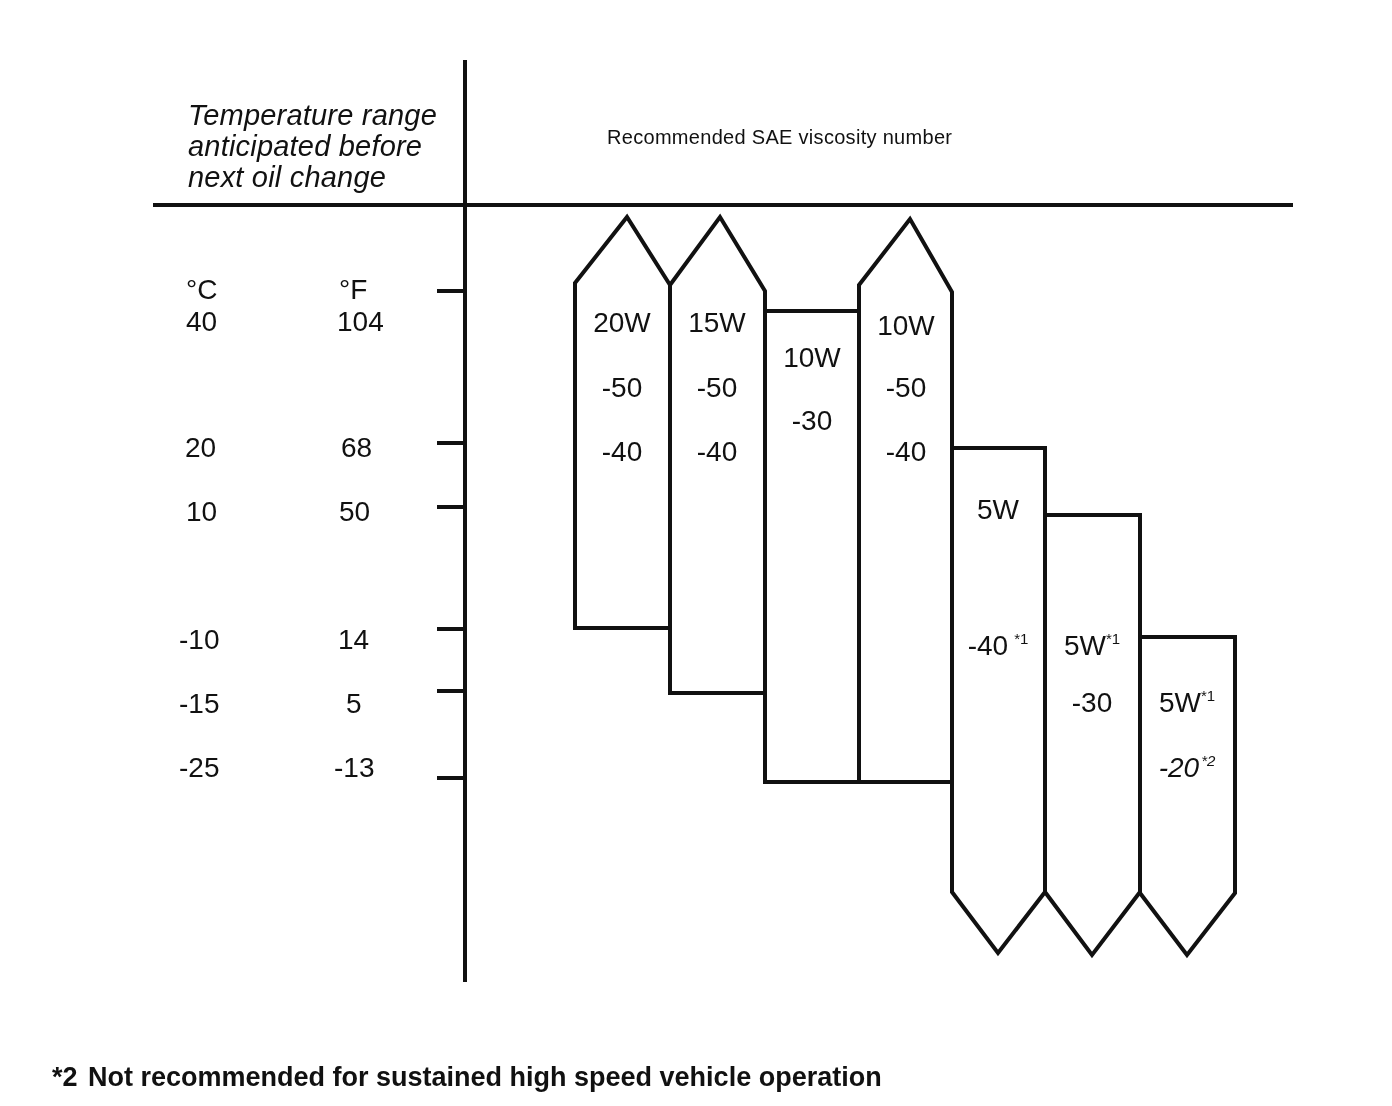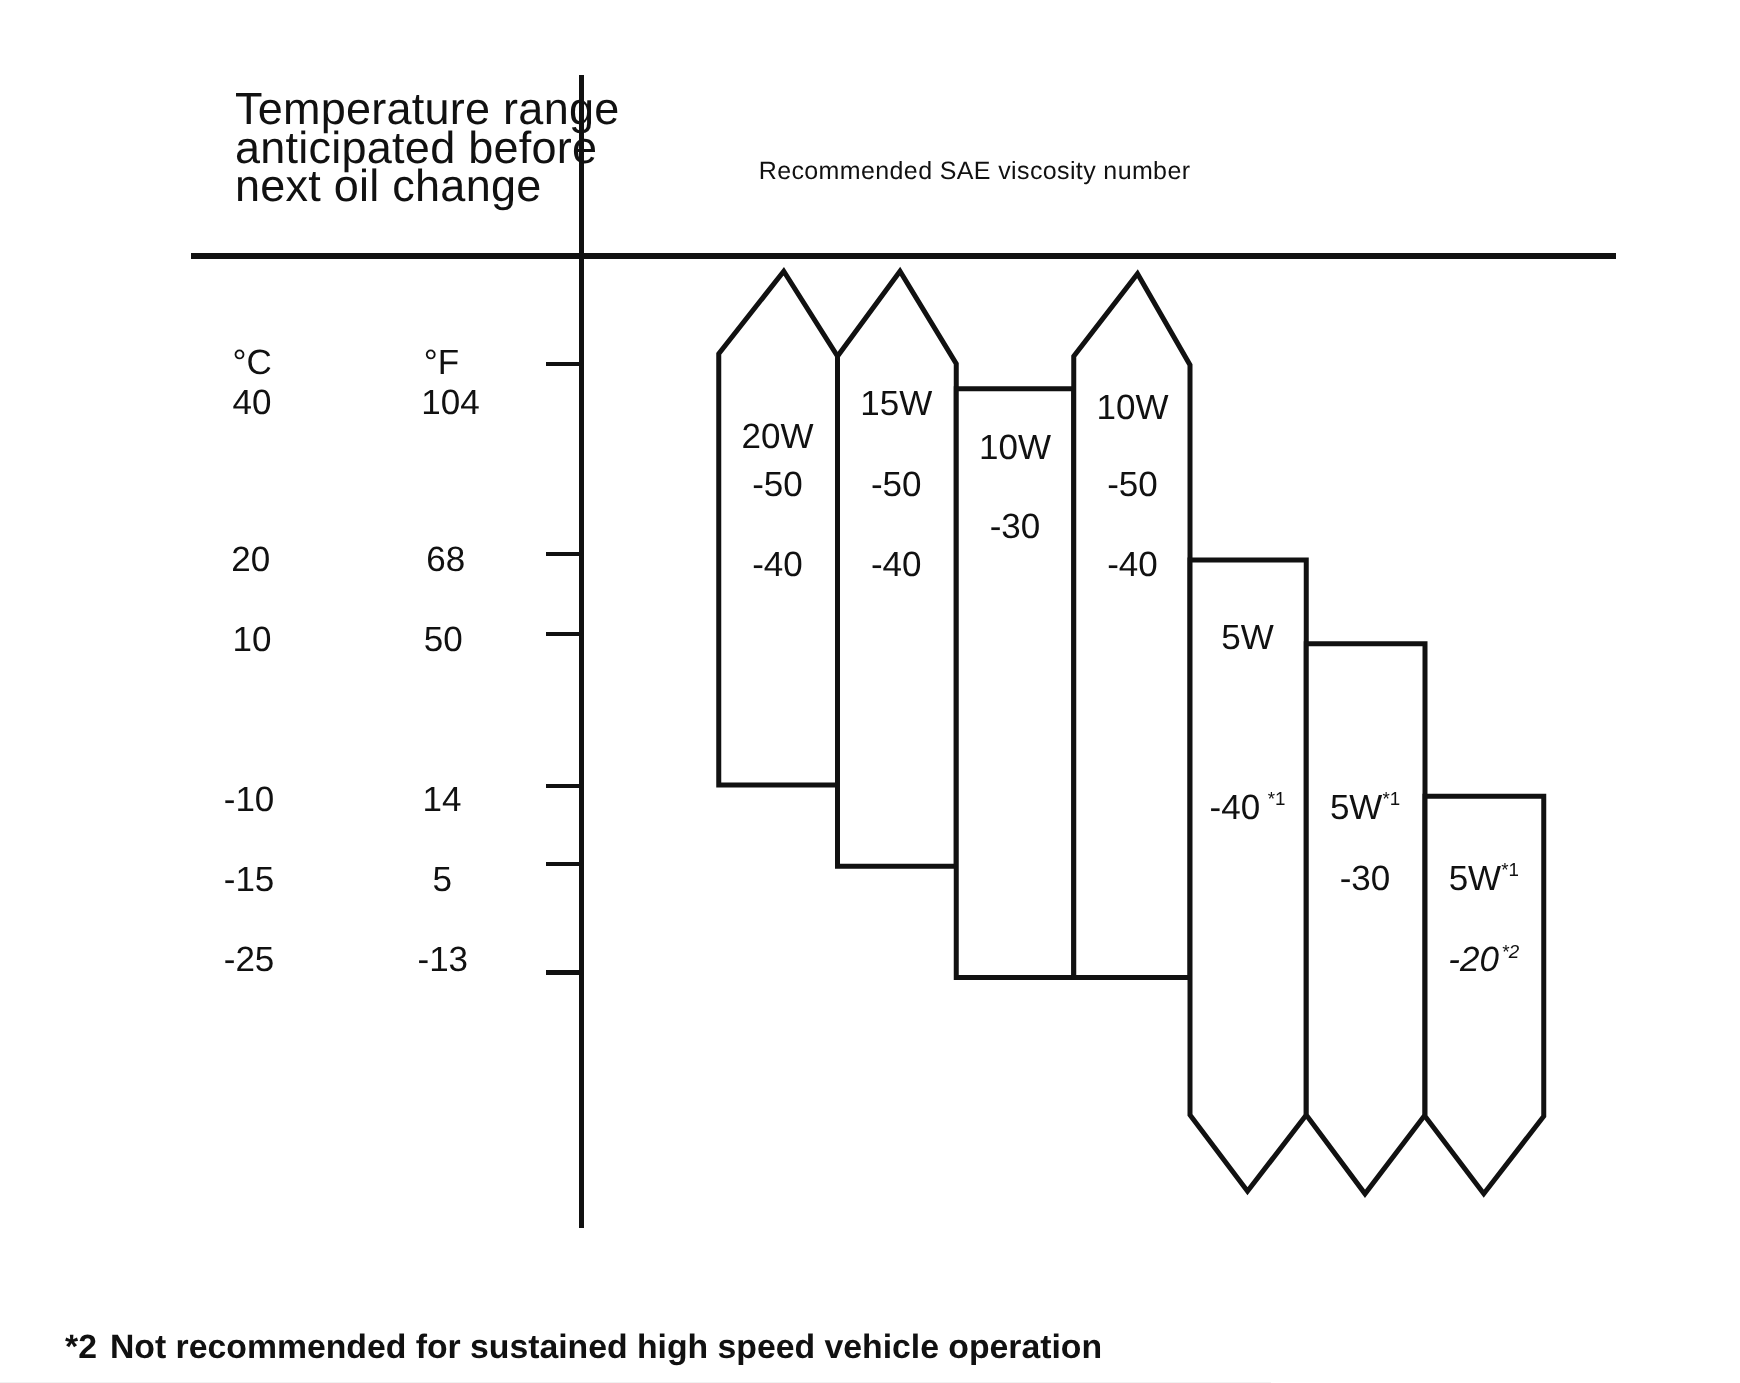--- a/index.html
+++ b/index.html
@@ -3,21 +3,21 @@
 <meta charset="utf-8">
 <style>
   html,body { margin:0; padding:0; background:#e8e8e8; }
   .canvas {
     position:relative; width:1392px; height:1106px; margin:0 auto;
     background:#ffffff; color:#111;
     font-family:"Liberation Sans","DejaVu Sans",sans-serif;
     overflow:hidden;
   }
   .frame-svg { position:absolute; left:0; top:0; width:1392px; height:1106px; }
-  .left-title { position:absolute; left:188px; top:71px; font-size:36px; line-height:31px; letter-spacing:0.2px; }
+  .left-title { position:absolute; left:188px; top:100px; font-size:29px; line-height:31px; letter-spacing:0.2px;font-style:italic; }
   .right-title { position:absolute; left:607px; top:126px; font-size:20px; letter-spacing:0.3px; white-space:nowrap; }
   .lbl { position:absolute; font-size:28px; line-height:34px; white-space:nowrap; }
   .bar-label { position:absolute; width:94px; text-align:center; font-size:28px; line-height:34px; white-space:nowrap; }
   .bar-label sup { font-size:15px; line-height:0; position:relative; top:-1px; }
   .footnote-row { position:absolute; left:52px; font-size:27px; font-weight:bold; line-height:30px; white-space:nowrap; }
   .fn-marker { display:inline-block; width:36px; }
 </style>
 </head>
 <body>
 
@@ -69,21 +69,21 @@
 
   <div class="lbl" style="left:179px; top:623px;">-10</div>
   <div class="lbl" style="left:338px; top:623px;">14</div>
 
   <div class="lbl" style="left:179px; top:687px;">-15</div>
   <div class="lbl" style="left:346px; top:687px;">5</div>
 
   <div class="lbl" style="left:179px; top:751px;">-25</div>
   <div class="lbl" style="left:334px; top:751px;">-13</div>
 
-  <div class="bar-label" style="left:575px; top:306px;margin-top:26px;"><span>20W</span></div>
+  <div class="bar-label" style="left:575px; top:306px;"><span>20W</span></div>
   <div class="bar-label" style="left:575px; top:371px;"><span>-50</span></div>
   <div class="bar-label" style="left:575px; top:435px;"><span>-40</span></div>
 
   <div class="bar-label" style="left:670px; top:306px;"><span>15W</span></div>
   <div class="bar-label" style="left:670px; top:371px;"><span>-50</span></div>
   <div class="bar-label" style="left:670px; top:435px;"><span>-40</span></div>
 
   <div class="bar-label" style="left:765px; top:341px;"><span>10W</span></div>
   <div class="bar-label" style="left:765px; top:404px;"><span>-30</span></div>
 

